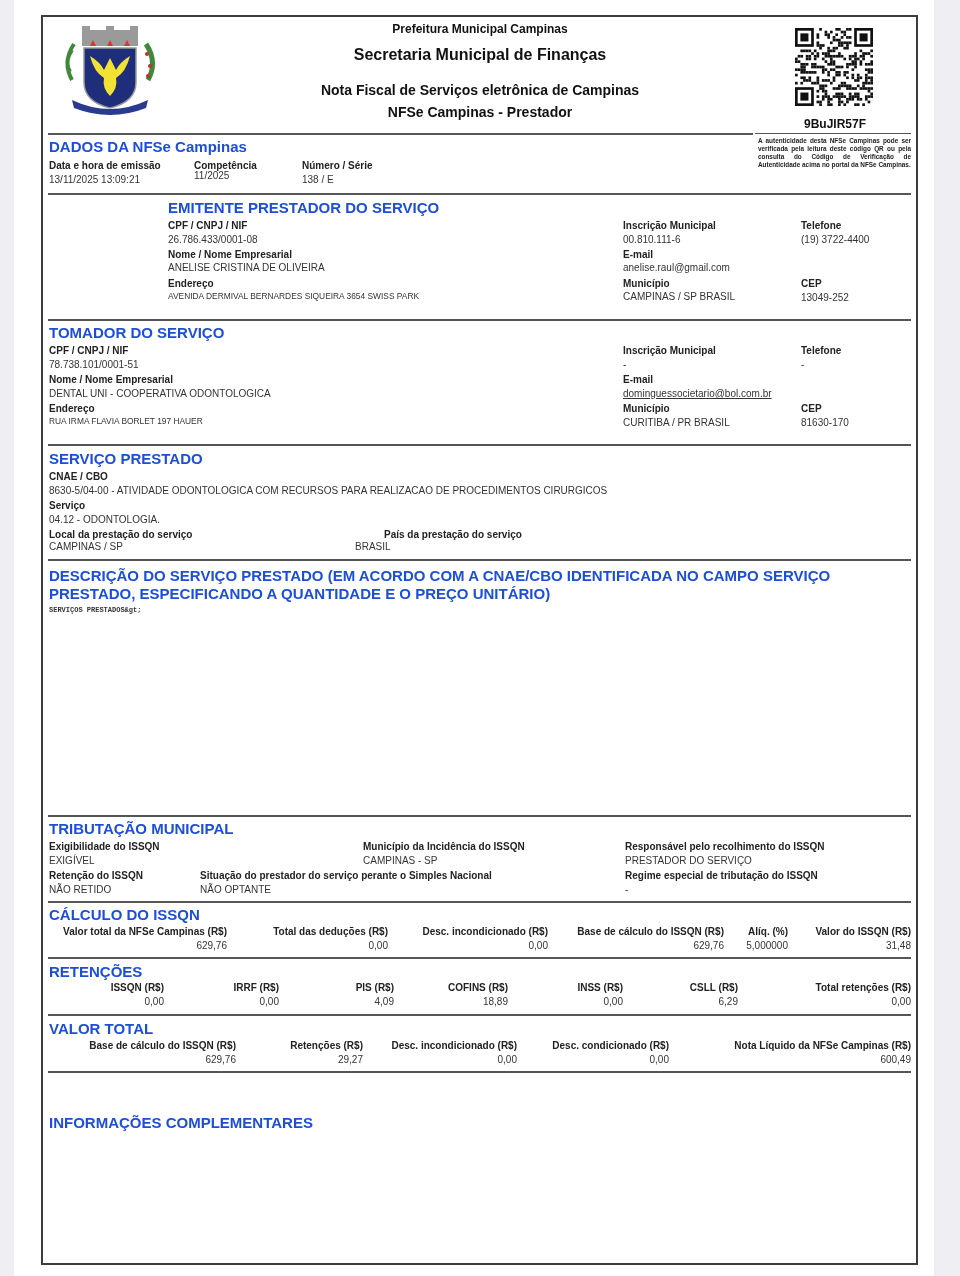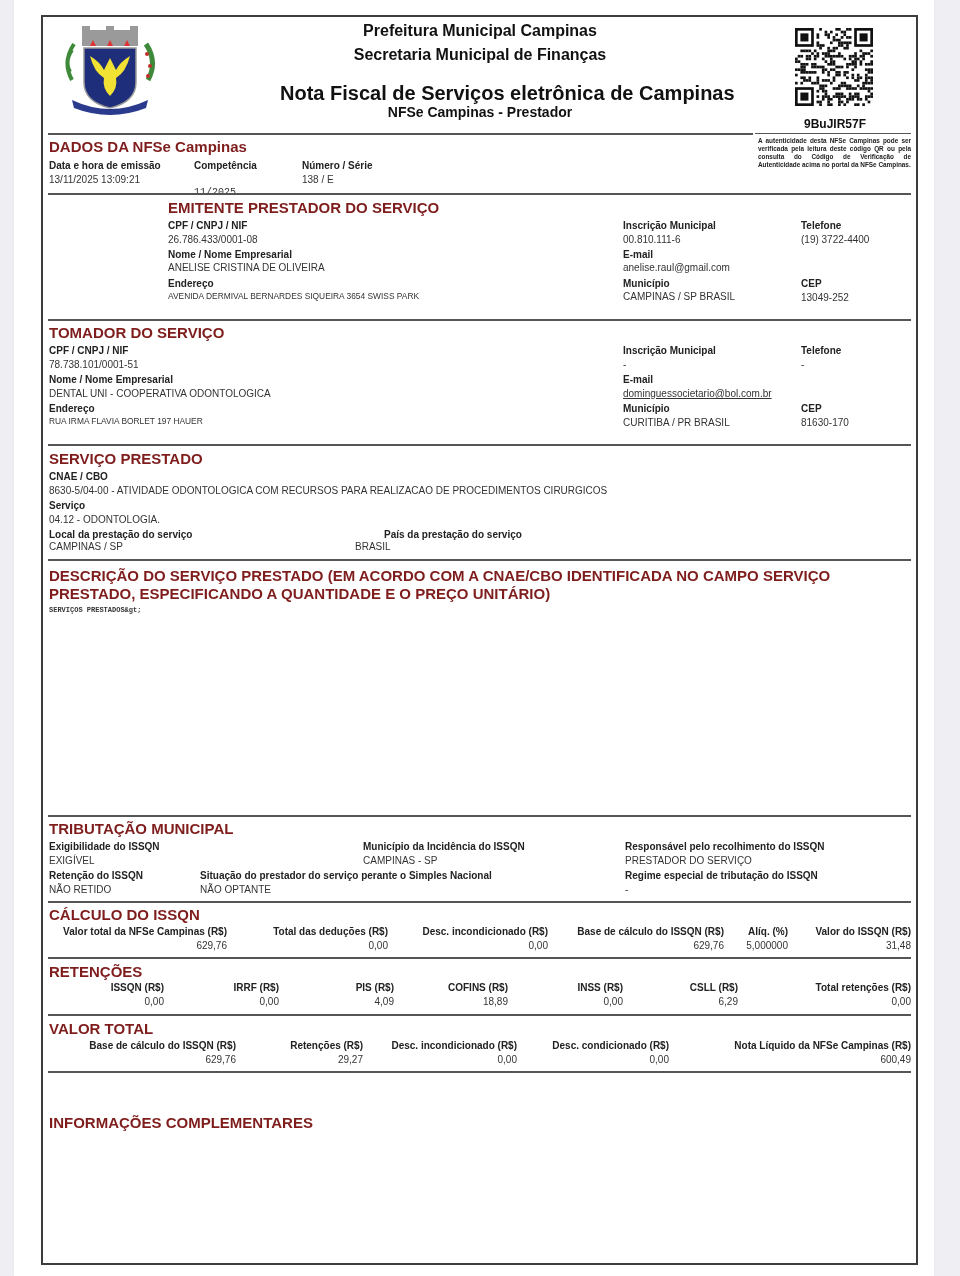--- a/index.html
+++ b/index.html
@@ -11,21 +11,21 @@
   .sheet {
     position:absolute; left:14px; top:0; width:920px; height:1276px; background:#fff;
     box-shadow:0 0 2px rgba(0,0,0,0.06);
   }
   .frame {
     position:absolute; left:41px; top:15px; width:877px; height:1250px;
     border:2px solid #3c3c3c; box-sizing:border-box; background:#fff;
   }
   .abs { position:absolute; }
   .hr { position:absolute; left:48px; width:863px; height:0; border-top:2px solid #555; }
-  .h1 { font-weight:bold; font-size:15px; color:#7f1d1d; white-space:nowrap; }
+  .h1 { font-weight:bold; font-size:15px; color:#1d4ed8; white-space:nowrap; }
   .lbl { font-weight:bold; font-size:10px; color:#222; white-space:nowrap; }
   .val { font-size:10px; color:#333; white-space:nowrap; }
   .small { font-size:8.4px; }
   .r { text-align:right; }
   .hdr { font-weight:bold; color:#111; text-align:center; white-space:nowrap; }
   .mono { font-family:"Liberation Mono", monospace; font-size:7px; font-weight:bold; color:#333; }
   .auth { font-size:6.4px; font-weight:bold; line-height:8px; text-align:justify; color:#222; }
   .qr { background:#fff; }
 </style>
 </head>
@@ -47,23 +47,23 @@
       <rect x="70" y="4" width="8" height="6" fill="#9a9a9a"></rect>
     <polygon points="30,24 33,18 36,24" fill="#d33"></polygon>
       <polygon points="47,24 50,18 53,24" fill="#d33"></polygon>
       <polygon points="64,24 67,18 70,24" fill="#d33"></polygon>
     <path d="M24 26 H76 V60 Q76 80 50 86 Q24 80 24 60 Z" fill="#1f2e7a" stroke="#999" stroke-width="1.5"></path>
     <path d="M30 34 Q40 40 44 48 L50 36 L56 48 Q60 40 70 34 Q66 50 56 56 Q58 66 50 74 Q42 66 44 56 Q34 50 30 34 Z" fill="#f2e233"></path>
     <path d="M12 78 Q50 96 88 78 L86 86 Q50 100 14 86 Z" fill="#2a3a8c"></path>
   </svg>
 </div>
 
-<div class="abs hdr" style="left:280px;top:22px;width:400px;font-size:16px;text-align:center;">Prefeitura Municipal Campinas</div>
+<div class="abs hdr" style="left:280px;top:22px;width:400px;font-size:12px;text-align:center;">Prefeitura Municipal Campinas</div>
 <div class="abs hdr" style="left:280px;top:46px;width:400px;font-size:16px;">Secretaria Municipal de Finanças</div>
-<div class="abs hdr" style="left:280px;top:82px;width:400px;font-size:20px;">Nota Fiscal de Serviços eletrônica de Campinas</div>
+<div class="abs hdr" style="left:280px;top:82px;width:400px;font-size:14px;">Nota Fiscal de Serviços eletrônica de Campinas</div>
 <div class="abs hdr" style="left:280px;top:104px;width:400px;font-size:14px;">NFSe Campinas - Prestador</div>
 
 <div class="abs qr" style="left:795px;top:28px;width:78px;height:78px;">
   <svg id="qr-svg" width="78" height="78" viewBox="0 0 29 29">
       <rect x="9" y="0" width="1" height="1" fill="#111"></rect>
       <rect x="15" y="0" width="1" height="1" fill="#111"></rect>
       <rect x="16" y="0" width="1" height="1" fill="#111"></rect>
       <rect x="19" y="0" width="1" height="1" fill="#111"></rect>
       <rect x="20" y="0" width="1" height="1" fill="#111"></rect>
       <rect x="11" y="1" width="1" height="1" fill="#111"></rect>
@@ -351,21 +351,21 @@
 <div class="abs hdr" style="left:780px;top:117px;width:110px;font-size:12px;">9BuJIR57F</div>
 <div class="abs" style="left:755px;top:133px;width:156px;border-top:1px solid #555;"></div>
 <div class="abs auth" style="left:758px;top:137px;width:153px;">A autenticidade desta NFSe Campinas pode ser verificada pela leitura deste código QR ou pela consulta do Código de Verificação de Autenticidade acima no portal da NFSe Campinas.</div>
 
 <div class="abs" style="left:48px;top:133px;width:705px;border-top:2px solid #555;"></div>
 
 <div class="abs h1" style="left:49px;top:138px;">DADOS DA NFSe Campinas</div>
 <div class="abs lbl" style="left:49px;top:160px;">Data e hora de emissão</div>
 <div class="abs val" style="left:49px;top:174px;">13/11/2025 13:09:21</div>
 <div class="abs lbl" style="left:194px;top:160px;">Competência</div>
-<div class="abs val" style="left:194px;top:187px;font-family:Liberation Mono, monospace;">11/2025</div>
+<div class="abs val" style="left:194px;top:170px;">11/2025</div>
 <div class="abs lbl" style="left:302px;top:160px;">Número / Série</div>
 <div class="abs val" style="left:302px;top:174px;">138 / E</div>
 
 <div class="hr" style="top:193px;"></div>
 
 <div class="abs h1" style="left:168px;top:199px;">EMITENTE PRESTADOR DO SERVIÇO</div>
 <div class="abs lbl" style="left:168px;top:220px;">CPF / CNPJ / NIF</div>
 <div class="abs val" style="left:168px;top:234px;">26.786.433/0001-08</div>
 <div class="abs lbl" style="left:168px;top:249px;">Nome / Nome Empresarial</div>
 <div class="abs val" style="left:168px;top:262px;">ANELISE CRISTINA DE OLIVEIRA</div>

